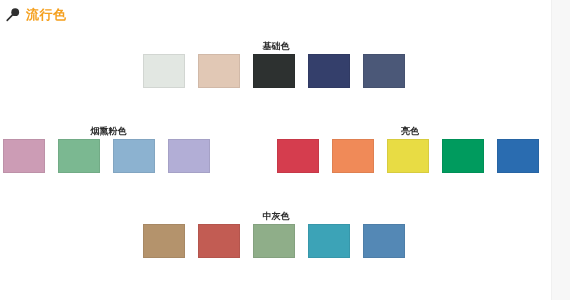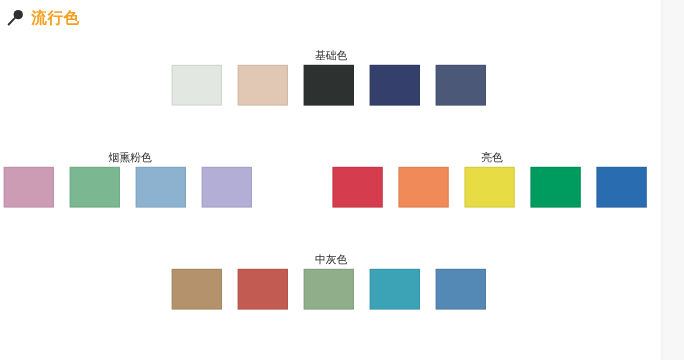--- a/index.html
+++ b/index.html
@@ -63,21 +63,21 @@
   }
   .group {
     position: absolute;
   }
   .group-label {
     position: absolute;
     top: 0;
     width: 100%;
     text-align: center;
     font-size: 9px;
-    font-weight: normal;
+    font-weight: bold;
     color: #2b2b2b;
     line-height: 12px;
     white-space: nowrap;
   }
   .swatches {
     position: absolute;
     top: 14px;
     left: 0;
     display: flex;
     gap: 13px;

